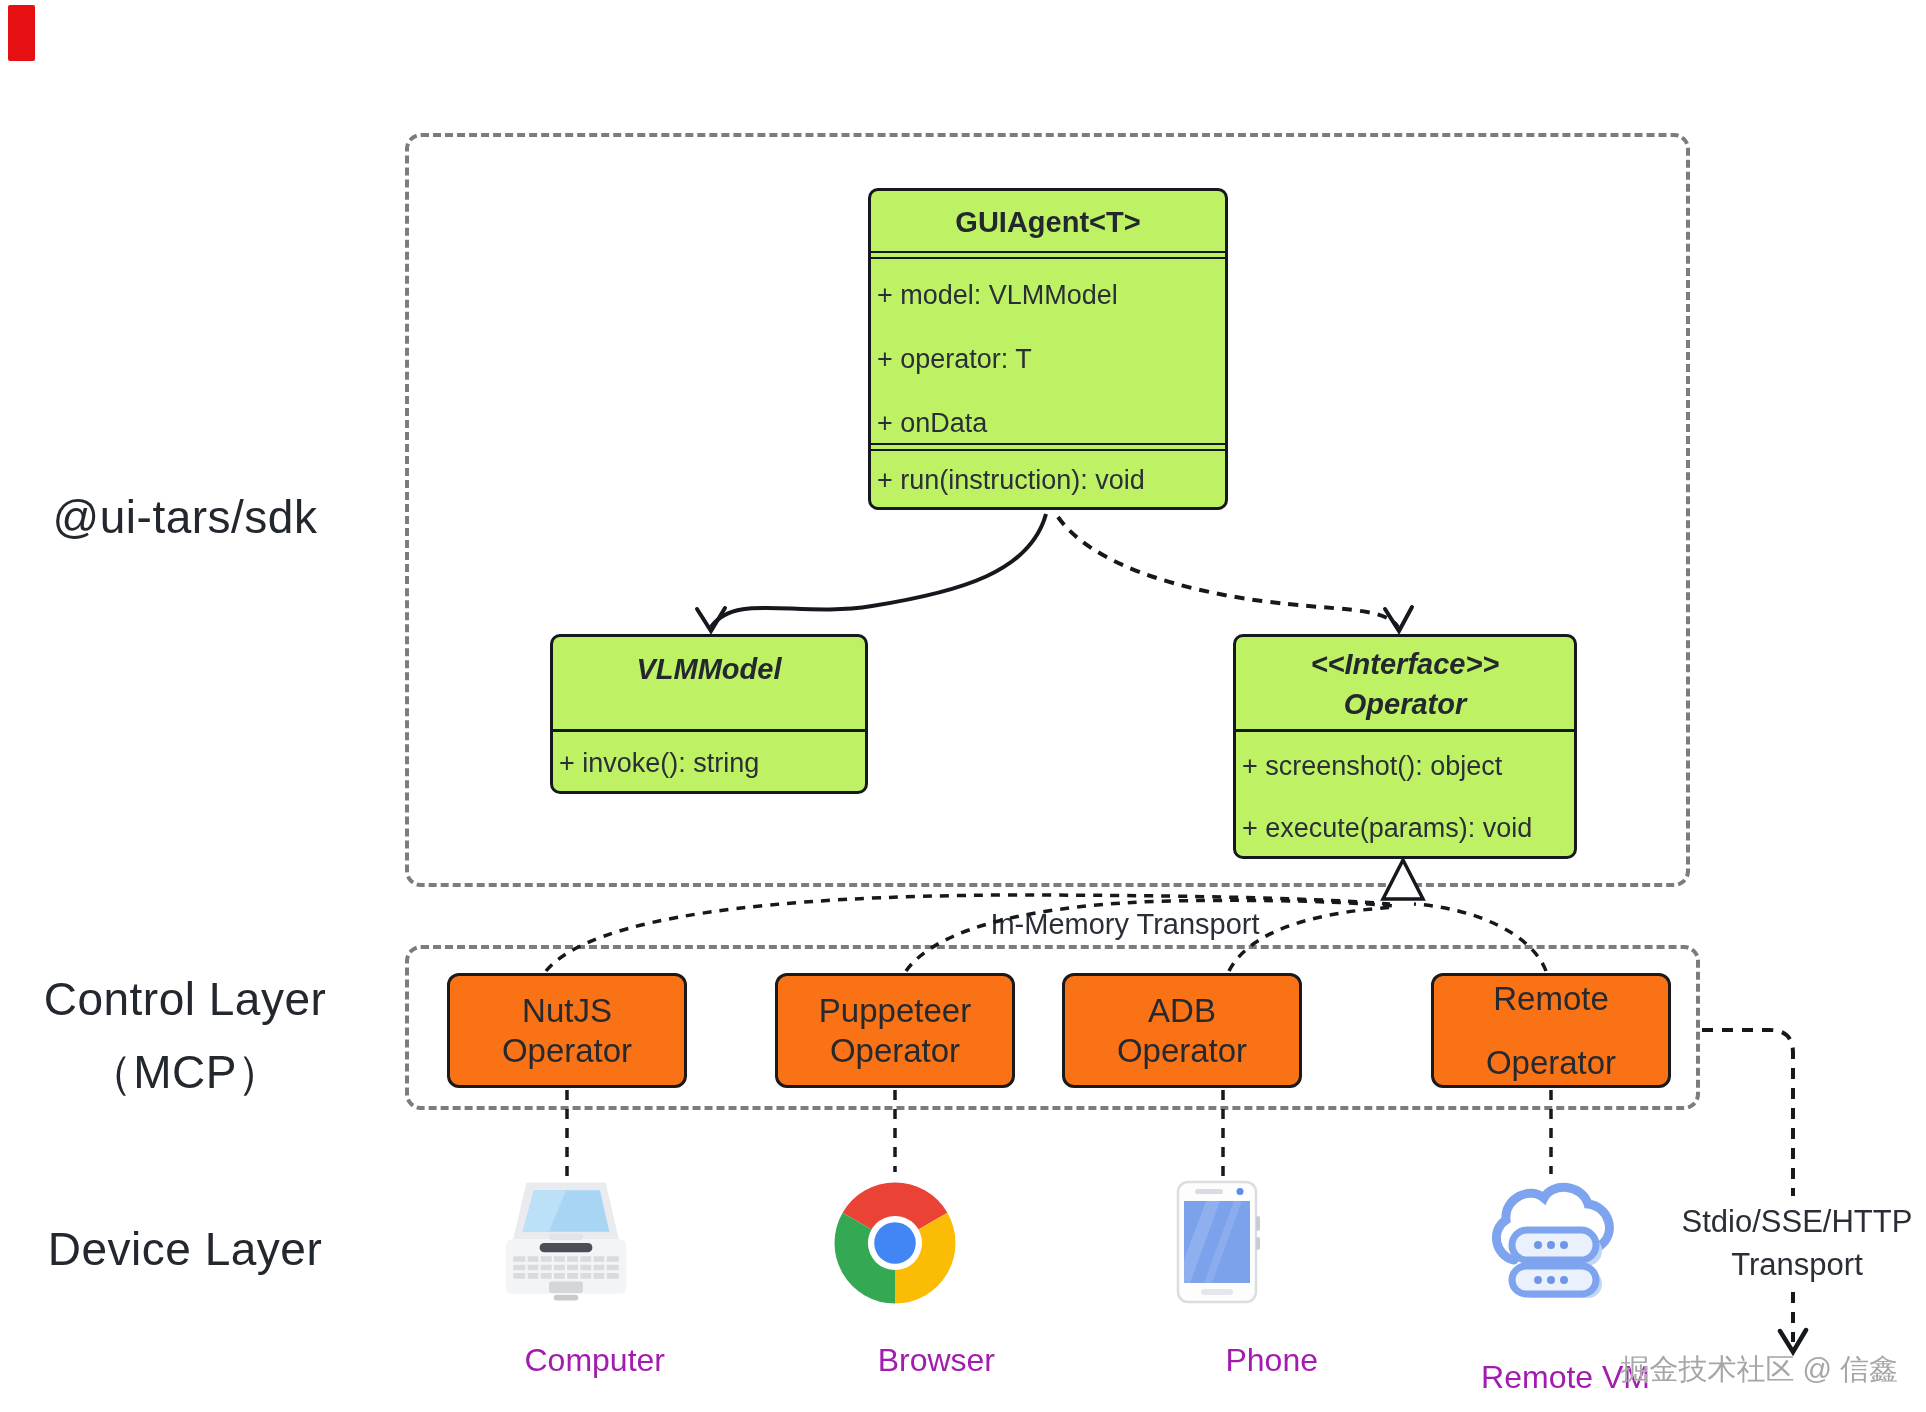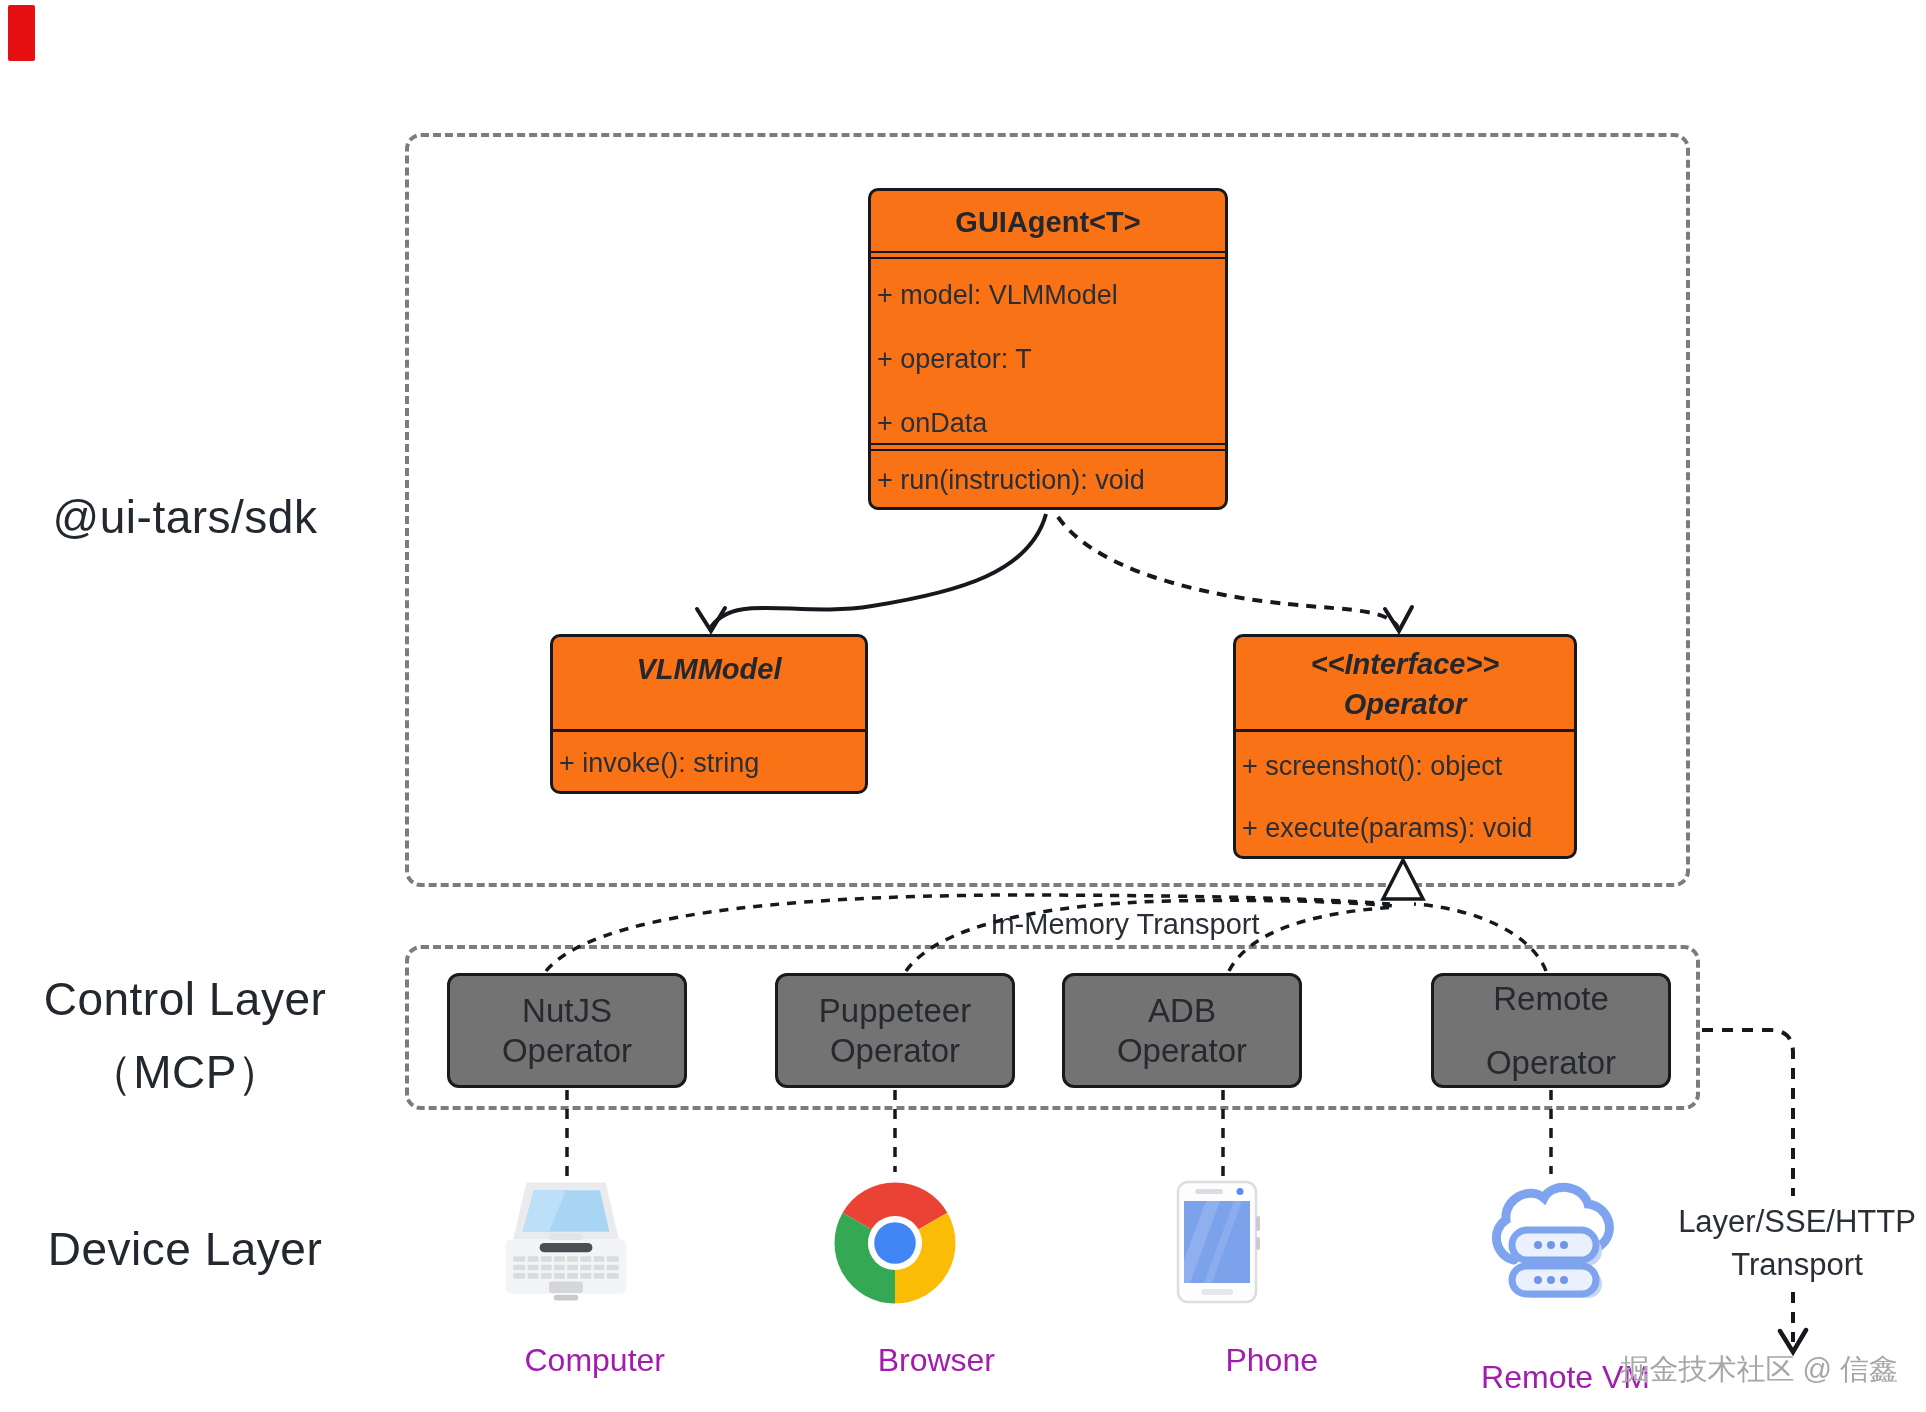--- a/index.html
+++ b/index.html
@@ -7,31 +7,31 @@
           font-family:"Liberation Sans","DejaVu Sans",sans-serif;color:#23272e;}
 
   
   .layer-label{position:absolute;left:18px;width:334px;text-align:center;font-size:46px;
                color:#23272e;letter-spacing:0.5px;}
 
   
   .dashed-box{position:absolute;border:4px dashed #7c7c7c;border-radius:16px;box-sizing:border-box;background:transparent;}
 
   
-  .class-box{position:absolute;background:#f97316;border:3px solid #15181d;border-radius:10px;box-sizing:border-box;}
+  .class-box{position:absolute;background:#bef264;border:3px solid #15181d;border-radius:10px;box-sizing:border-box;}
   .class-title{position:absolute;left:0;right:0;display:flex;align-items:center;justify-content:center;
                font-weight:bold;font-size:29px;color:#23272e;}
   .class-title.italic{font-style:italic;}
   .sep-double{position:absolute;left:0;right:0;height:4px;border-top:2.5px solid #15181d;border-bottom:2.5px solid #15181d;}
   .sep-single{position:absolute;left:0;right:0;border-top:3px solid #15181d;}
   .member-row{position:absolute;left:0;right:0;display:flex;align-items:center;padding-left:6px;
               font-size:27px;color:#2a2e36;}
 
   
-  .op-box{position:absolute;width:240px;height:115px;background:#737373;border:3.5px solid #1a1a1a;border-radius:12px;
+  .op-box{position:absolute;width:240px;height:115px;background:#f97316;border:3.5px solid #1a1a1a;border-radius:12px;
           box-sizing:border-box;display:flex;flex-direction:column;align-items:center;justify-content:center;
           font-size:33px;color:#26292e;line-height:40px;text-align:center;}
 
   
   .transport-label{position:absolute;font-size:29px;color:#2a2e36;text-align:center;}
   .stdio-label{position:absolute;width:260px;left:1667px;text-align:center;font-size:31px;color:#2a2e36;background:#ffffff;}
 
   
   .device-label{position:absolute;top:1342px;height:44px;width:200px;text-align:right;font-size:32px;color:#a21caf;}
 
@@ -94,21 +94,21 @@
   </div>
   <div class="op-box" style="left:1062px;top:973px;">
     <div>ADB</div>
     <div>Operator</div>
   </div>
   <div class="op-box" style="left:1431px;top:973px;gap:24px;">
     <div>Remote</div>
     <div>Operator</div>
   </div>
 
-  <div class="stdio-label" style="top:1204px;">Layer/SSE/HTTP</div>
+  <div class="stdio-label" style="top:1204px;">Stdio/SSE/HTTP</div>
   <div class="stdio-label" style="top:1247px;">Transport</div>
 
   <div class="icon-wrap" style="left:500px;top:1178px;width:132px;height:128px;">
     <svg width="132" height="128" viewBox="0 0 140 130">
       <polygon points="28,2 112,2 126,62 14,62" fill="#e9ebee"></polygon>
       <polygon points="36,10 106,10 116,54 24,54" fill="#a9d5f4"></polygon>
       <polygon points="36,10 70,10 52,54 24,54" fill="#bfe2f8" opacity="0.8"></polygon>
       <rect x="6" y="62" width="128" height="58" rx="7" fill="#f3f4f6"></rect>
       <rect x="52" y="56" width="36" height="7" rx="3.5" fill="#e2e4e8"></rect>
       <rect x="42" y="66" width="56" height="10" rx="5" fill="#4b4e55"></rect>

